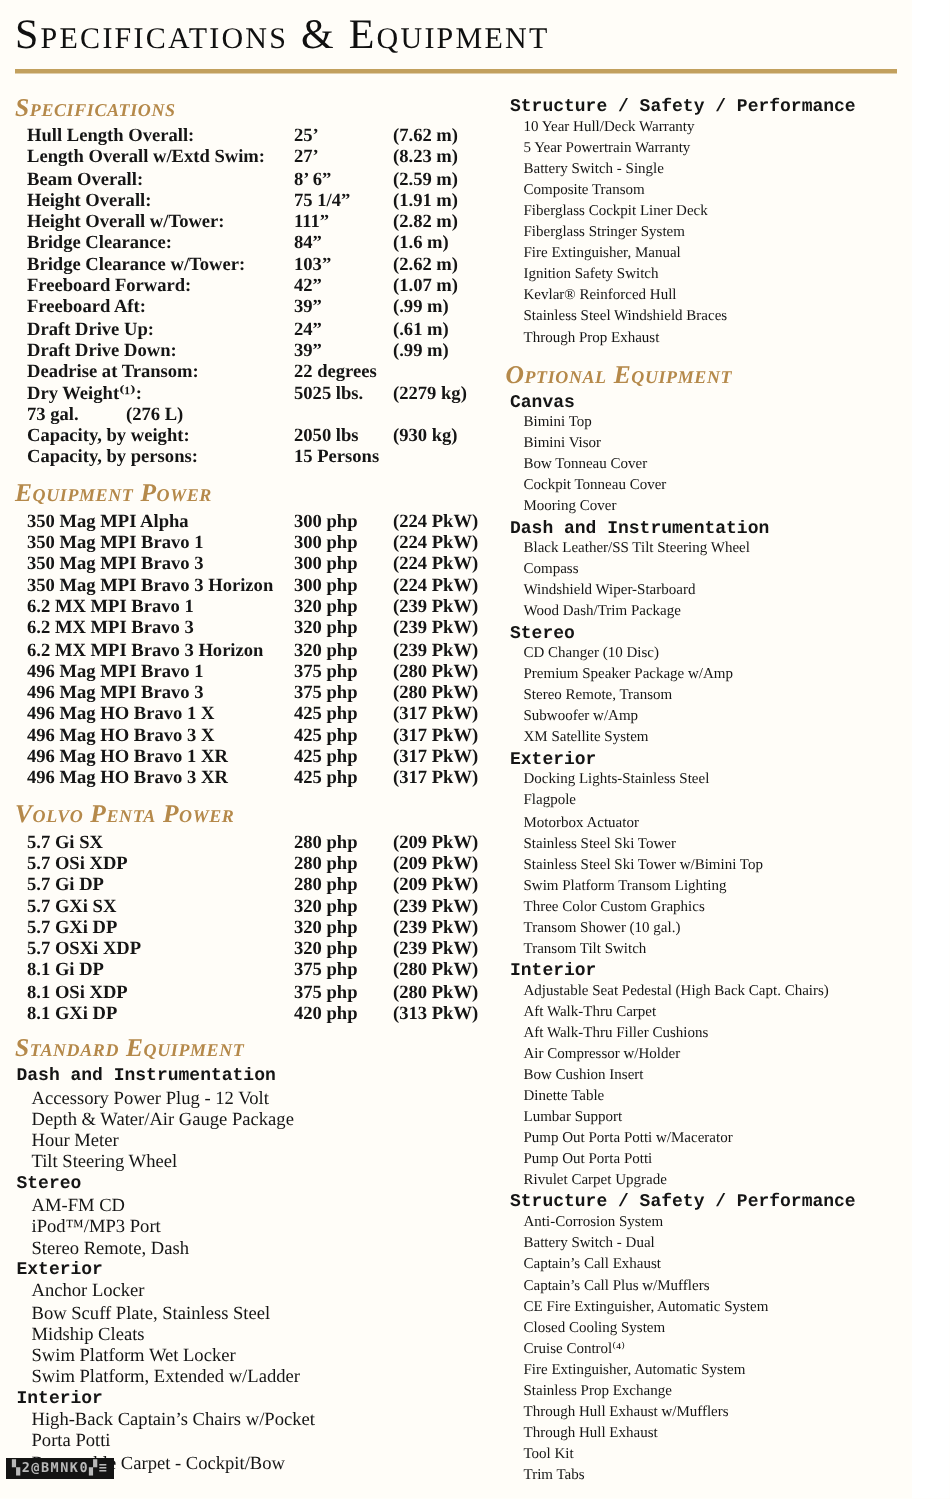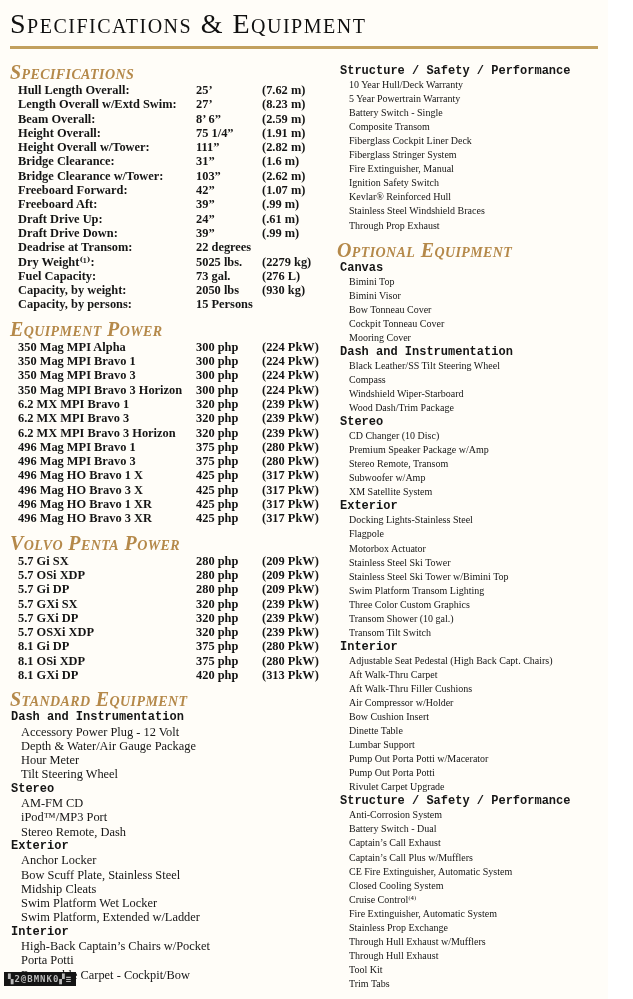--- a/index.html
+++ b/index.html
@@ -13,21 +13,21 @@
   .page-title{
     margin:0;font-size:28px;line-height:36px;font-weight:normal;
     font-variant:small-caps;letter-spacing:1.5px;color:#101010;
   }
   .header-rule{height:3px;background:var(--rule,#c2a05e);margin-top:4px;}
   .columns{display:flex;margin-top:15px;}
   .col-left{flex:0 0 326px;width:326px;}
   .col-right{flex:1;min-width:0;}
   .section-heading{
     margin:9px 0 3px 0;font-style:italic;font-variant:small-caps;font-weight:bold;
-    color:var(--accent,#b5894a);font-size:20px;line-height:16px;letter-spacing:0.4px;
+    color:var(--accent,#b5894a);font-size:17px;line-height:16px;letter-spacing:0.4px;
   }
   .section-heading.first{margin-top:0;}
   .row{display:flex;padding-left:8px;font-size:12.4px;line-height:14.3px;white-space:nowrap;font-weight:bold;}
   .row .label{flex:0 0 178px;overflow:hidden;}
   .row .value{flex:0 0 66px;}
   .row .metric{flex:1;}
   .group-title{font-weight:bold;font-size:12px;line-height:14.3px;padding-left:1px;white-space:nowrap;font-family:Liberation Mono, monospace;}
   .item{font-size:12.4px;line-height:14.3px;padding-left:11px;white-space:nowrap;}
   .col-right .group-title{padding-left:4px;line-height:14.05px;}
   .col-right .item{padding-left:13px;line-height:14.05px;font-size:10px;}
@@ -74,21 +74,21 @@
               <span class="value">75 1/4”</span>
               <span class="metric">(1.91 m)</span>
             </div>
             <div class="row">
               <span class="label">Height Overall w/Tower:</span>
               <span class="value">111”</span>
               <span class="metric">(2.82 m)</span>
             </div>
             <div class="row">
               <span class="label">Bridge Clearance:</span>
-              <span class="value">31”</span>
+              <span class="value">84”</span>
               <span class="metric">(1.6 m)</span>
             </div>
             <div class="row">
               <span class="label">Bridge Clearance w/Tower:</span>
               <span class="value">103”</span>
               <span class="metric">(2.62 m)</span>
             </div>
             <div class="row">
               <span class="label">Freeboard Forward:</span>
               <span class="value">42”</span>
@@ -113,21 +113,20 @@
               <span class="label">Deadrise at Transom:</span>
               <span class="value">22 degrees</span>
               <span class="metric"></span>
             </div>
             <div class="row">
               <span class="label">Dry Weight⁽¹⁾:</span>
               <span class="value">5025 lbs.</span>
               <span class="metric">(2279 kg)</span>
             </div>
             <div class="row">
-              <span class="label">Fuel Capacity:</span>
               <span class="value">73 gal.</span>
               <span class="metric">(276 L)</span>
             </div>
             <div class="row">
               <span class="label">Capacity, by weight:</span>
               <span class="value">2050 lbs</span>
               <span class="metric">(930 kg)</span>
             </div>
             <div class="row">
               <span class="label">Capacity, by persons:</span>

